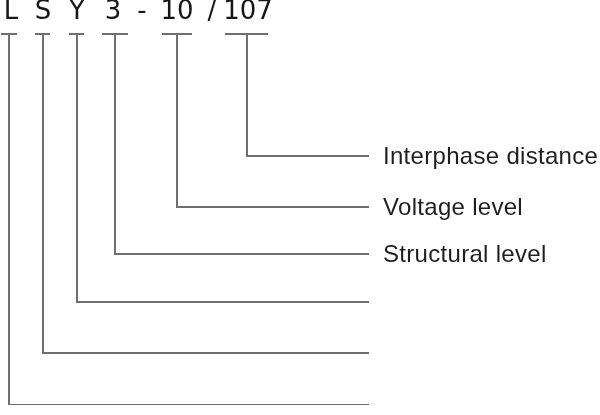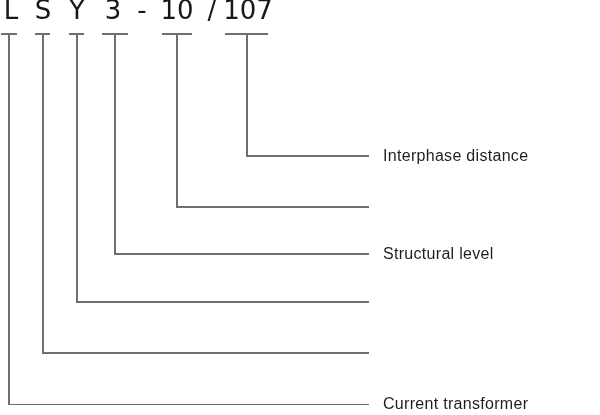--- a/index.html
+++ b/index.html
@@ -41,21 +41,21 @@
   
   .hline {
     position: absolute;
     height: 1.5px;
     background: #6f6f6f;
   }
   
   .label {
     position: absolute;
     left: 383px;
-    font-size: 16px;
+    font-size: 24px;
     line-height: 24px;
     letter-spacing: 0.3px;
     color: #1f1f1f;
     white-space: nowrap;
   }
 </style>
 </head>
 <body>
 
 <div class="stage">
@@ -70,32 +70,32 @@
   <span class="tok" style="left:248px">107</span>
 
   <span class="tick" style="left:225px;top:33px;width:43px"></span>
   <span class="vline" style="left:246px;top:34px;height:123px"></span>
   <span class="hline" style="left:246px;top:155px;width:123px"></span>
   <span class="label" style="top:144px">Interphase distance</span>
 
   <span class="tick" style="left:162px;top:33px;width:30px"></span>
   <span class="vline" style="left:176px;top:34px;height:174px"></span>
   <span class="hline" style="left:176px;top:206px;width:193px"></span>
+  <span class="label" style="top:195px">Voltage level</span>
 
   <span class="tick" style="left:102px;top:33px;width:26px"></span>
   <span class="vline" style="left:114px;top:34px;height:221px"></span>
   <span class="hline" style="left:114px;top:253px;width:255px"></span>
   <span class="label" style="top:242px">Structural level</span>
 
   <span class="tick" style="left:69px;top:33px;width:15px"></span>
   <span class="vline" style="left:76px;top:34px;height:268px"></span>
   <span class="hline" style="left:76px;top:301px;width:293px"></span>
 
   <span class="tick" style="left:35px;top:33px;width:15px"></span>
   <span class="vline" style="left:42px;top:34px;height:320px"></span>
   <span class="hline" style="left:42px;top:352px;width:327px"></span>
 
   <span class="tick" style="left:1px;top:33px;width:16px"></span>
   <span class="vline" style="left:8px;top:34px;height:371px"></span>
   <span class="hline" style="left:8px;top:403.5px;width:361px"></span>
-  <span class="label" style="top:392px">Current transformer</span>
 
 </div>
 
 </body></html>

